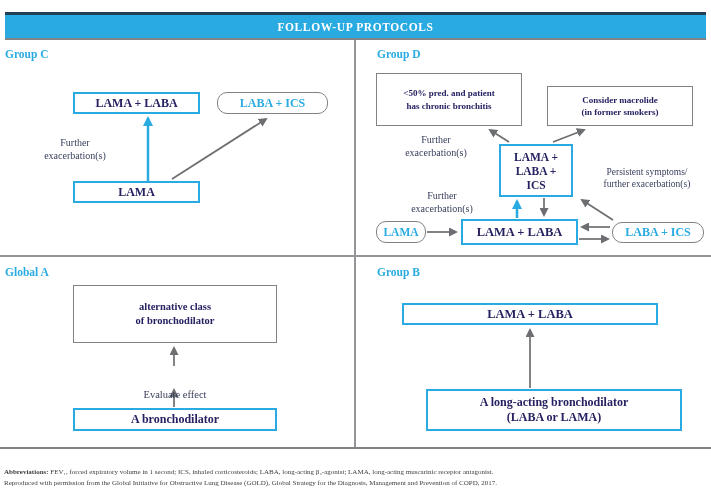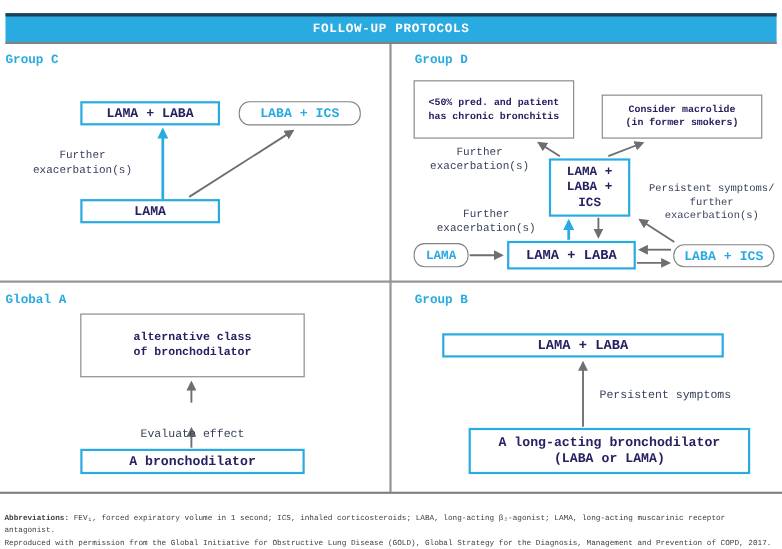--- a/index.html
+++ b/index.html
@@ -1,19 +1,19 @@
 <!DOCTYPE html>
 <html><head>
 <meta charset="utf-8">
 <style>
   html,body { margin:0; padding:0; background:#ffffff; }
   #canvas {
     position:relative; width:711px; height:499px;
     background:#ffffff; overflow:hidden;
-    font-family:Liberation Mono, monospace;
+    font-family:Liberation Serif, serif;
   }
   
   .title-bar {
     position:absolute; left:5px; top:12px; width:701px; height:23px;
     background:#29abe2;
     border-top:3px solid #1e3f54;
     border-bottom:2px solid #808285;
     display:flex; align-items:center; justify-content:center;
   }
   .title-bar span {
@@ -169,21 +169,20 @@
   </div>
   <div class="ann" id="a-evaluate">Evaluate effect</div>
   <div class="box cyan navy" id="a-box-bronchodilator">
     <div>A bronchodilator</div>
   </div>
 
   <div class="grouplabel" style="left:377px; top:266px;">Group B</div>
   <div class="box cyan navy" id="b-box-lama-laba">
     <div>LAMA + LABA</div>
   </div>
-  <div class="ann" id="b-persistent">Persistent symptoms</div>
   <div class="box cyan navy" id="b-box-long-acting">
     <div>A long-acting bronchodilator</div>
     <div>(LABA or LAMA)</div>
   </div>
 
   <div class="footer">
     <div><b>Abbreviations:</b><span> FEV₁, forced expiratory volume in 1 second; ICS, inhaled corticosteroids; LABA, long-acting β₂-agonist; LAMA, long-acting muscarinic receptor antagonist.</span></div>
     <div>Reproduced with permission from the Global Initiative for Obstructive Lung Disease (GOLD), Global Strategy for the Diagnosis, Management and Prevention of COPD, 2017.</div>
   </div>
 

